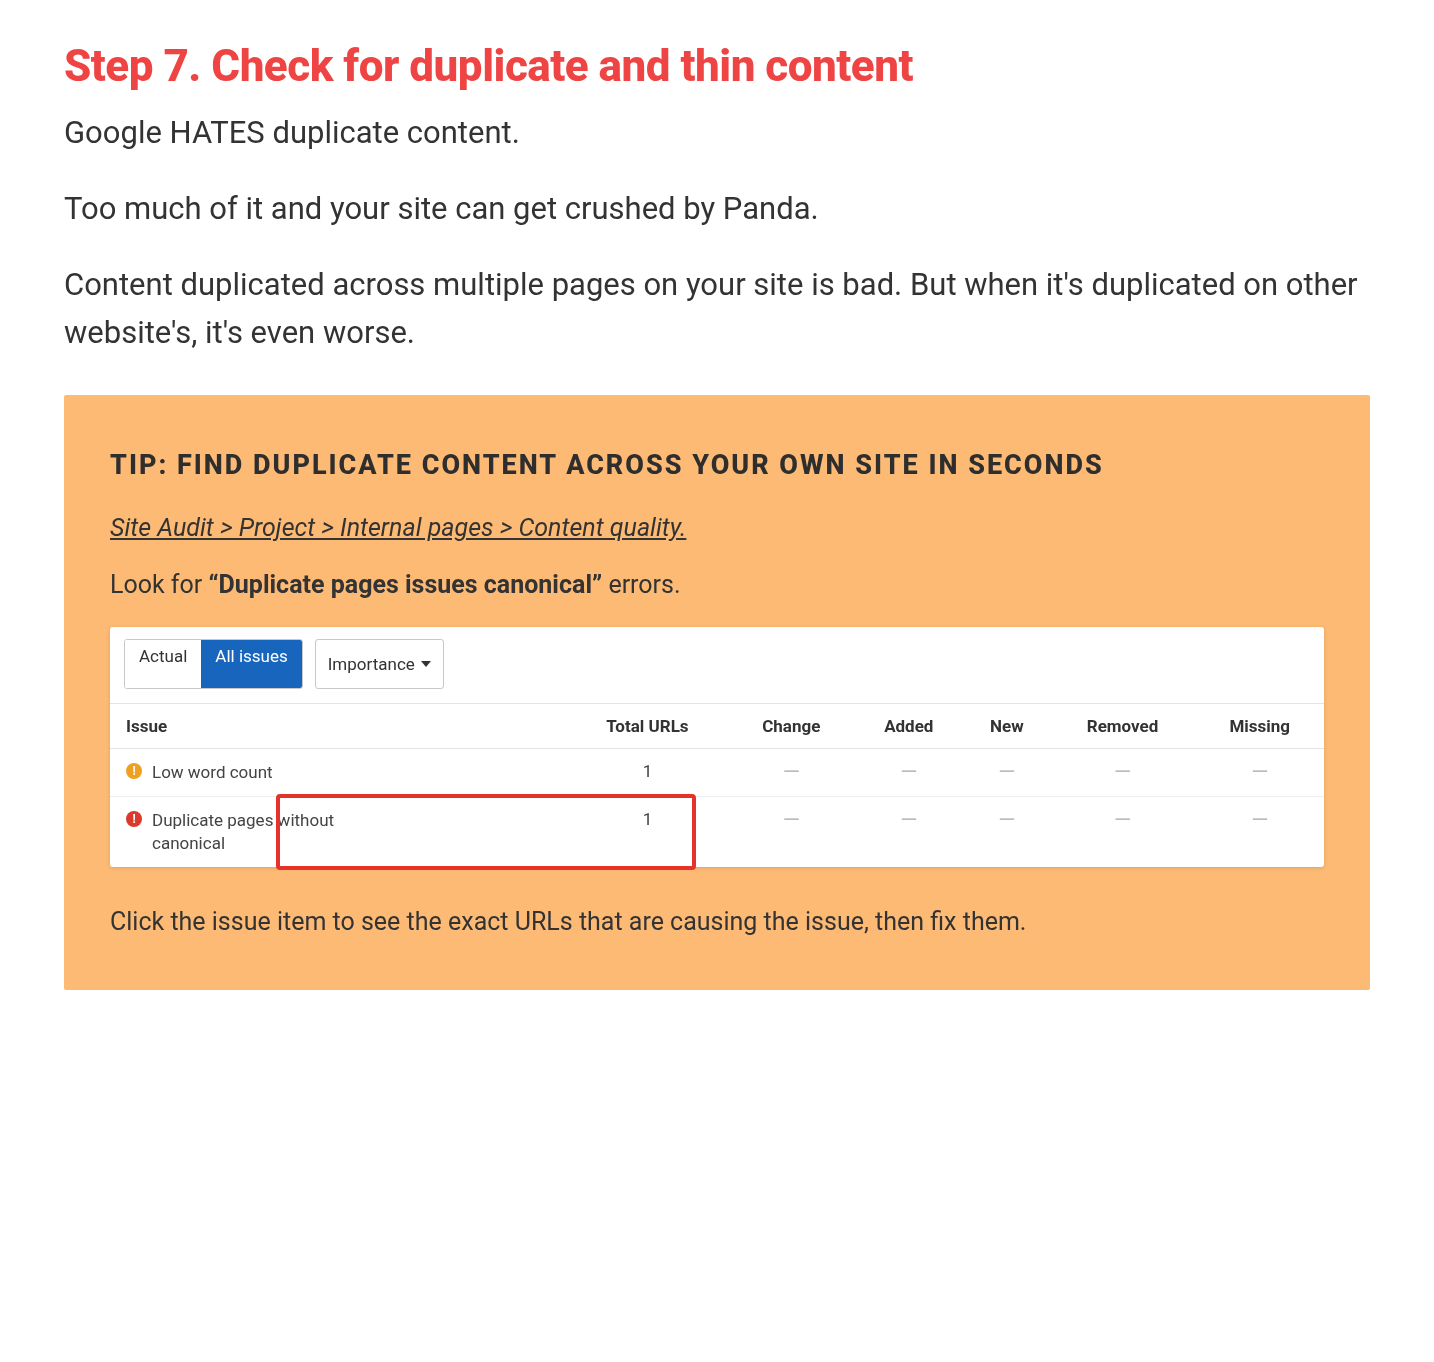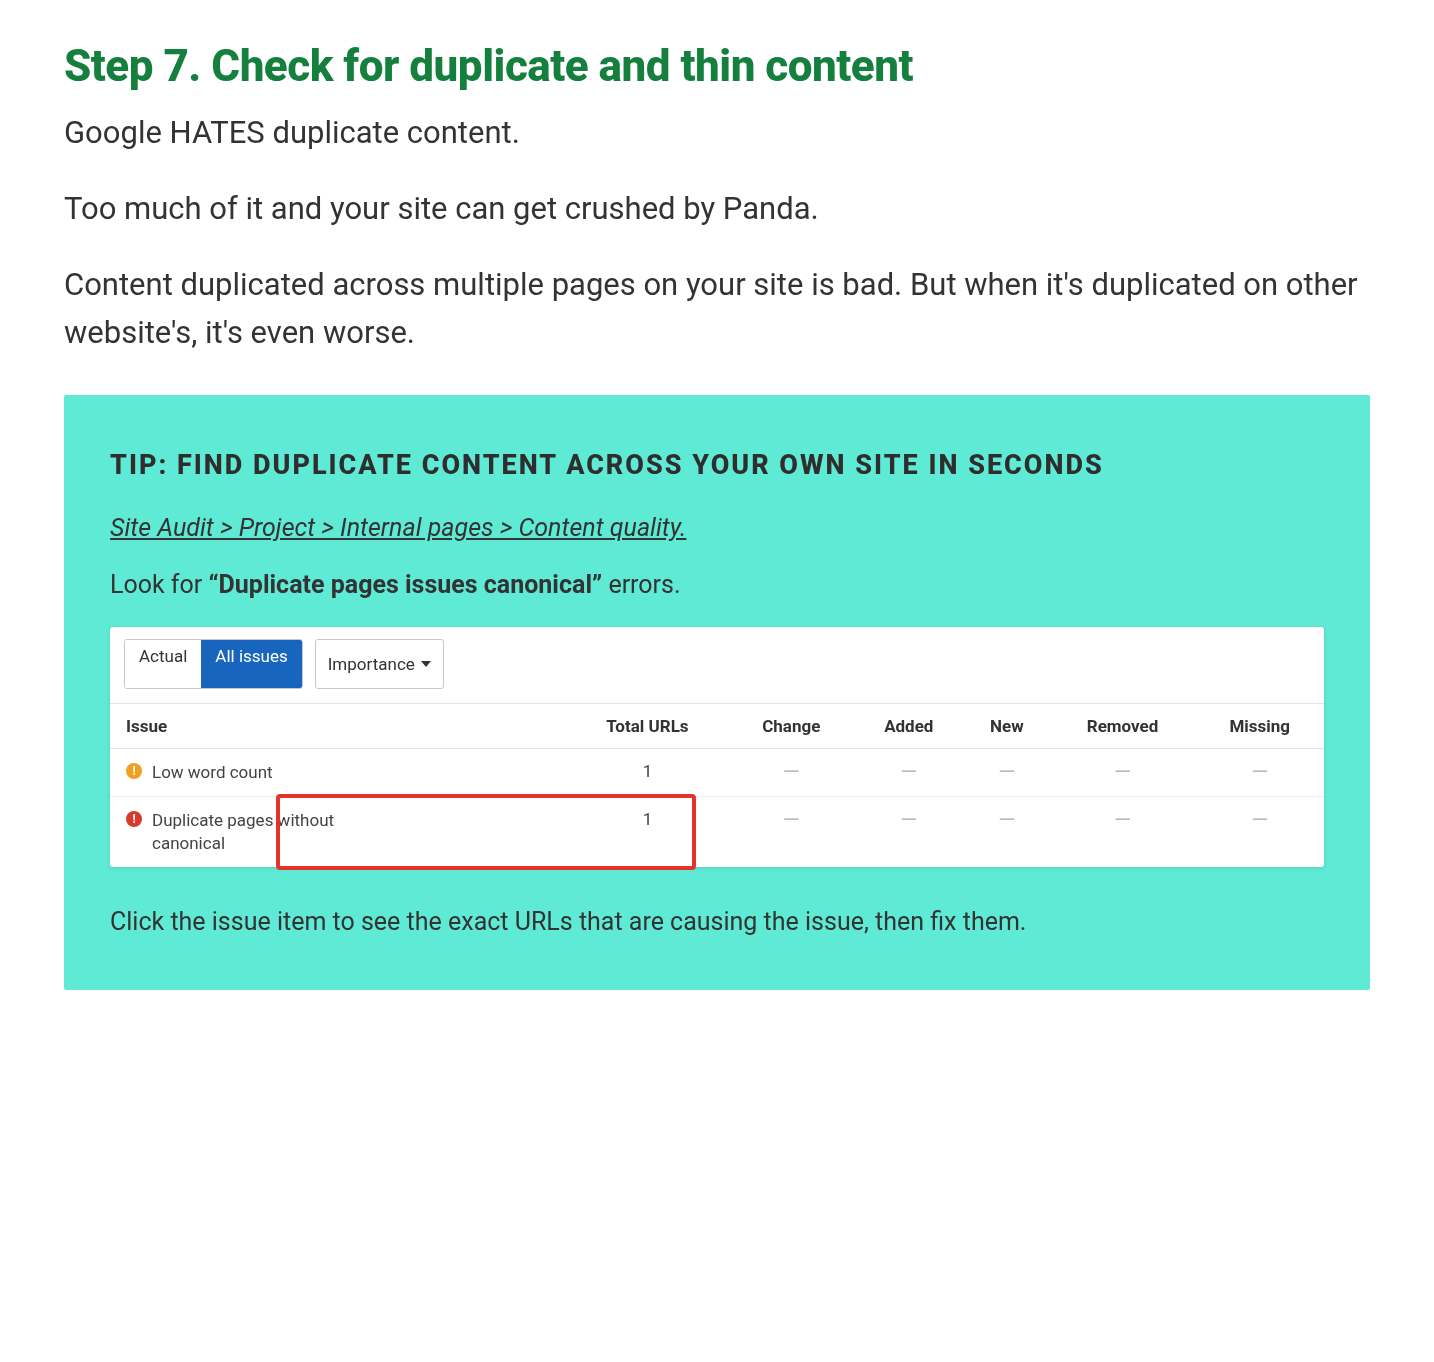--- a/index.html
+++ b/index.html
@@ -6,33 +6,33 @@
   body {
     margin: 0;
     font-family: -apple-system, BlinkMacSystemFont, "Segoe UI", Roboto, "Helvetica Neue", Arial, sans-serif;
     color: #333;
     background: #fff;
     padding: 40px 64px 60px 64px;
   }
   h2.page-title {
     font-size: 44px;
     font-weight: 800;
-    color: #15803d;
+    color: #ef4444;
     margin: 0 0 10px 0;
     line-height: 1.2;
     letter-spacing: -0.5px;
   }
   p.body-text {
     font-size: 31px;
     line-height: 1.55;
     color: #333;
     margin: 16px 0 28px 0;
   }
   .tip-box {
-    background: #5eead4;
+    background: #fdba74;
     padding: 50px 46px 48px 46px;
     border-radius: 2px;
     margin-top: 38px;
   }
   .tip-heading {
     font-size: 27px;
     font-weight: 800;
     letter-spacing: 2px;
     color: #2e2e2e;
     margin: 0 0 28px 0;

